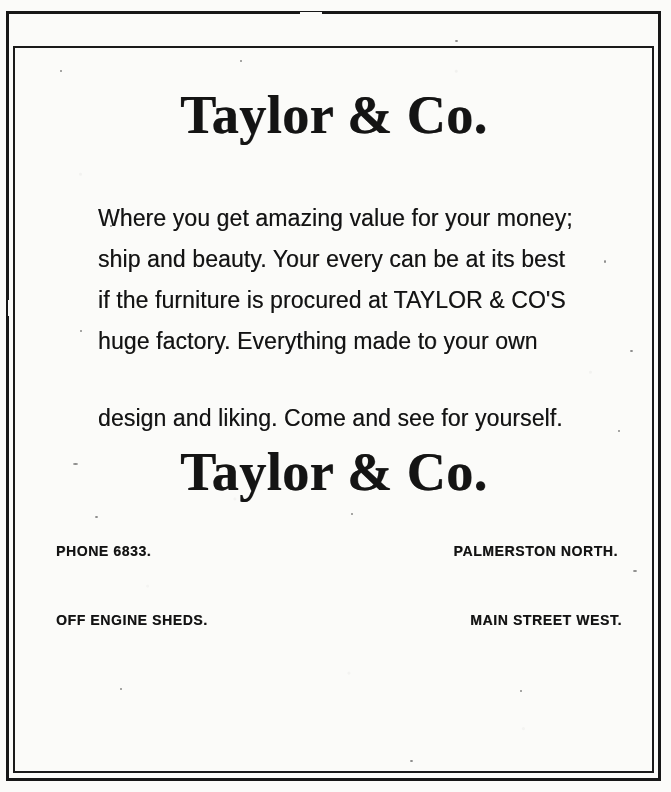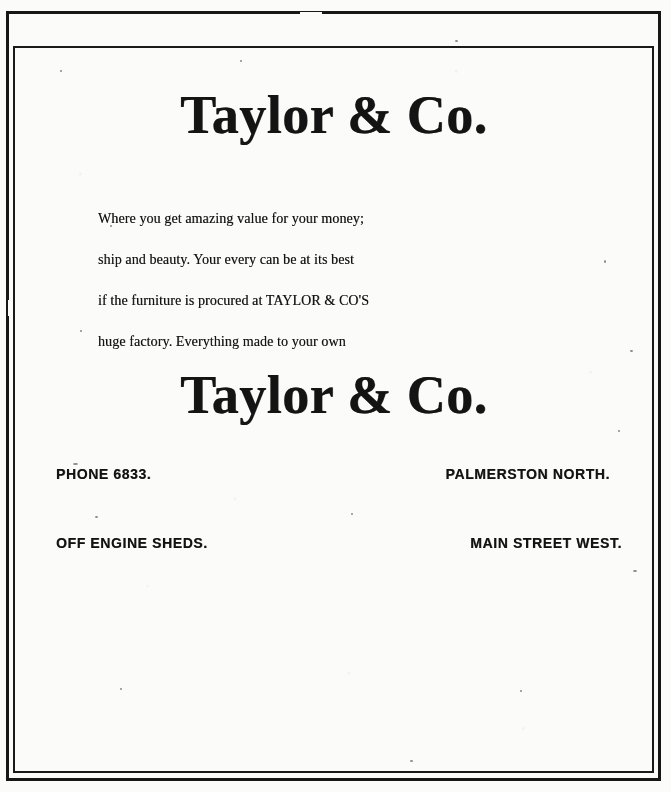--- a/index.html
+++ b/index.html
@@ -76,22 +76,22 @@
     letter-spacing: 0.5px;
     color: #141414;
     text-shadow: 0.4px 0 0 rgba(0,0,0,0.55), -0.3px 0.3px 0 rgba(0,0,0,0.35);
   }
   .headline.top { margin-top: 36px; }
   .headline.bottom { margin-top: 6px; }
 
   .body-copy {
     margin: 56px 0 0 0;
     padding: 0 14px 0 78px;
-    font-family: Liberation Serif, serif;
-    font-size: 14px;
+    font-family: Liberation Sans, sans-serif;
+    font-size: 23px;
     line-height: 41px;
     color: #131313;
     letter-spacing: 0.1px;
     font-weight: 500;
   }
   .body-copy .line {
     white-space: nowrap;
     text-shadow: 0.35px 0 0 rgba(0,0,0,0.5);
   }
   .body-copy .line.gap-before {
@@ -112,21 +112,21 @@
     align-items: baseline;
   }
   .footer-row.second {
     margin-top: 53px;
   }
   .footer-cell {
     white-space: nowrap;
     text-shadow: 0.4px 0 0 rgba(0,0,0,0.5);
   }
   .footer-cell.right {
-    margin-right: 12px;
+    margin-right: 4px;
     text-align: center;
   }
 
   
   .specks {
     position: absolute;
     inset: 0;
     pointer-events: none;
   }
   .speck {
@@ -150,20 +150,21 @@
 
   <div class="ad">
 
     <div class="headline top">Taylor &amp; Co.</div>
 
     <div class="body-copy">
       <div class="line">Where you get amazing value for your money;</div>
       <div class="line">ship and beauty.  Your every can be at its best</div>
       <div class="line">if the furniture is procured at TAYLOR &amp; CO'S</div>
       <div class="line">huge factory.  Everything made to your own</div>
+      <div class="line gap-before">design and liking.  Come and see for yourself.</div>
     </div>
 
     <div class="headline bottom">Taylor &amp; Co.</div>
 
     <div class="footer">
       <div class="footer-row">
         <div class="footer-cell">PHONE 6833.</div>
         <div class="footer-cell right">PALMERSTON NORTH.</div>
       </div>
       <div class="footer-row second">

